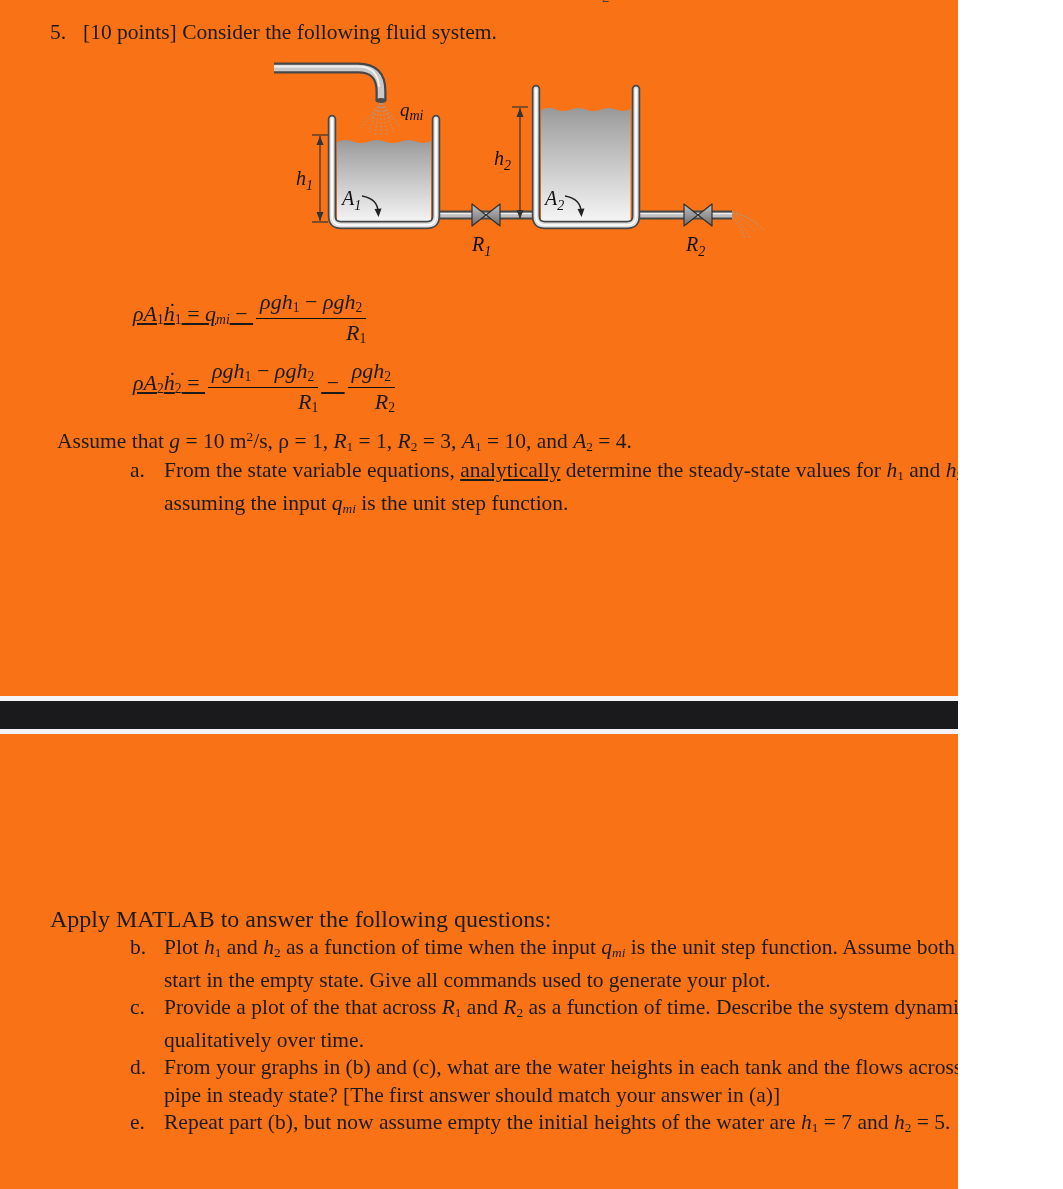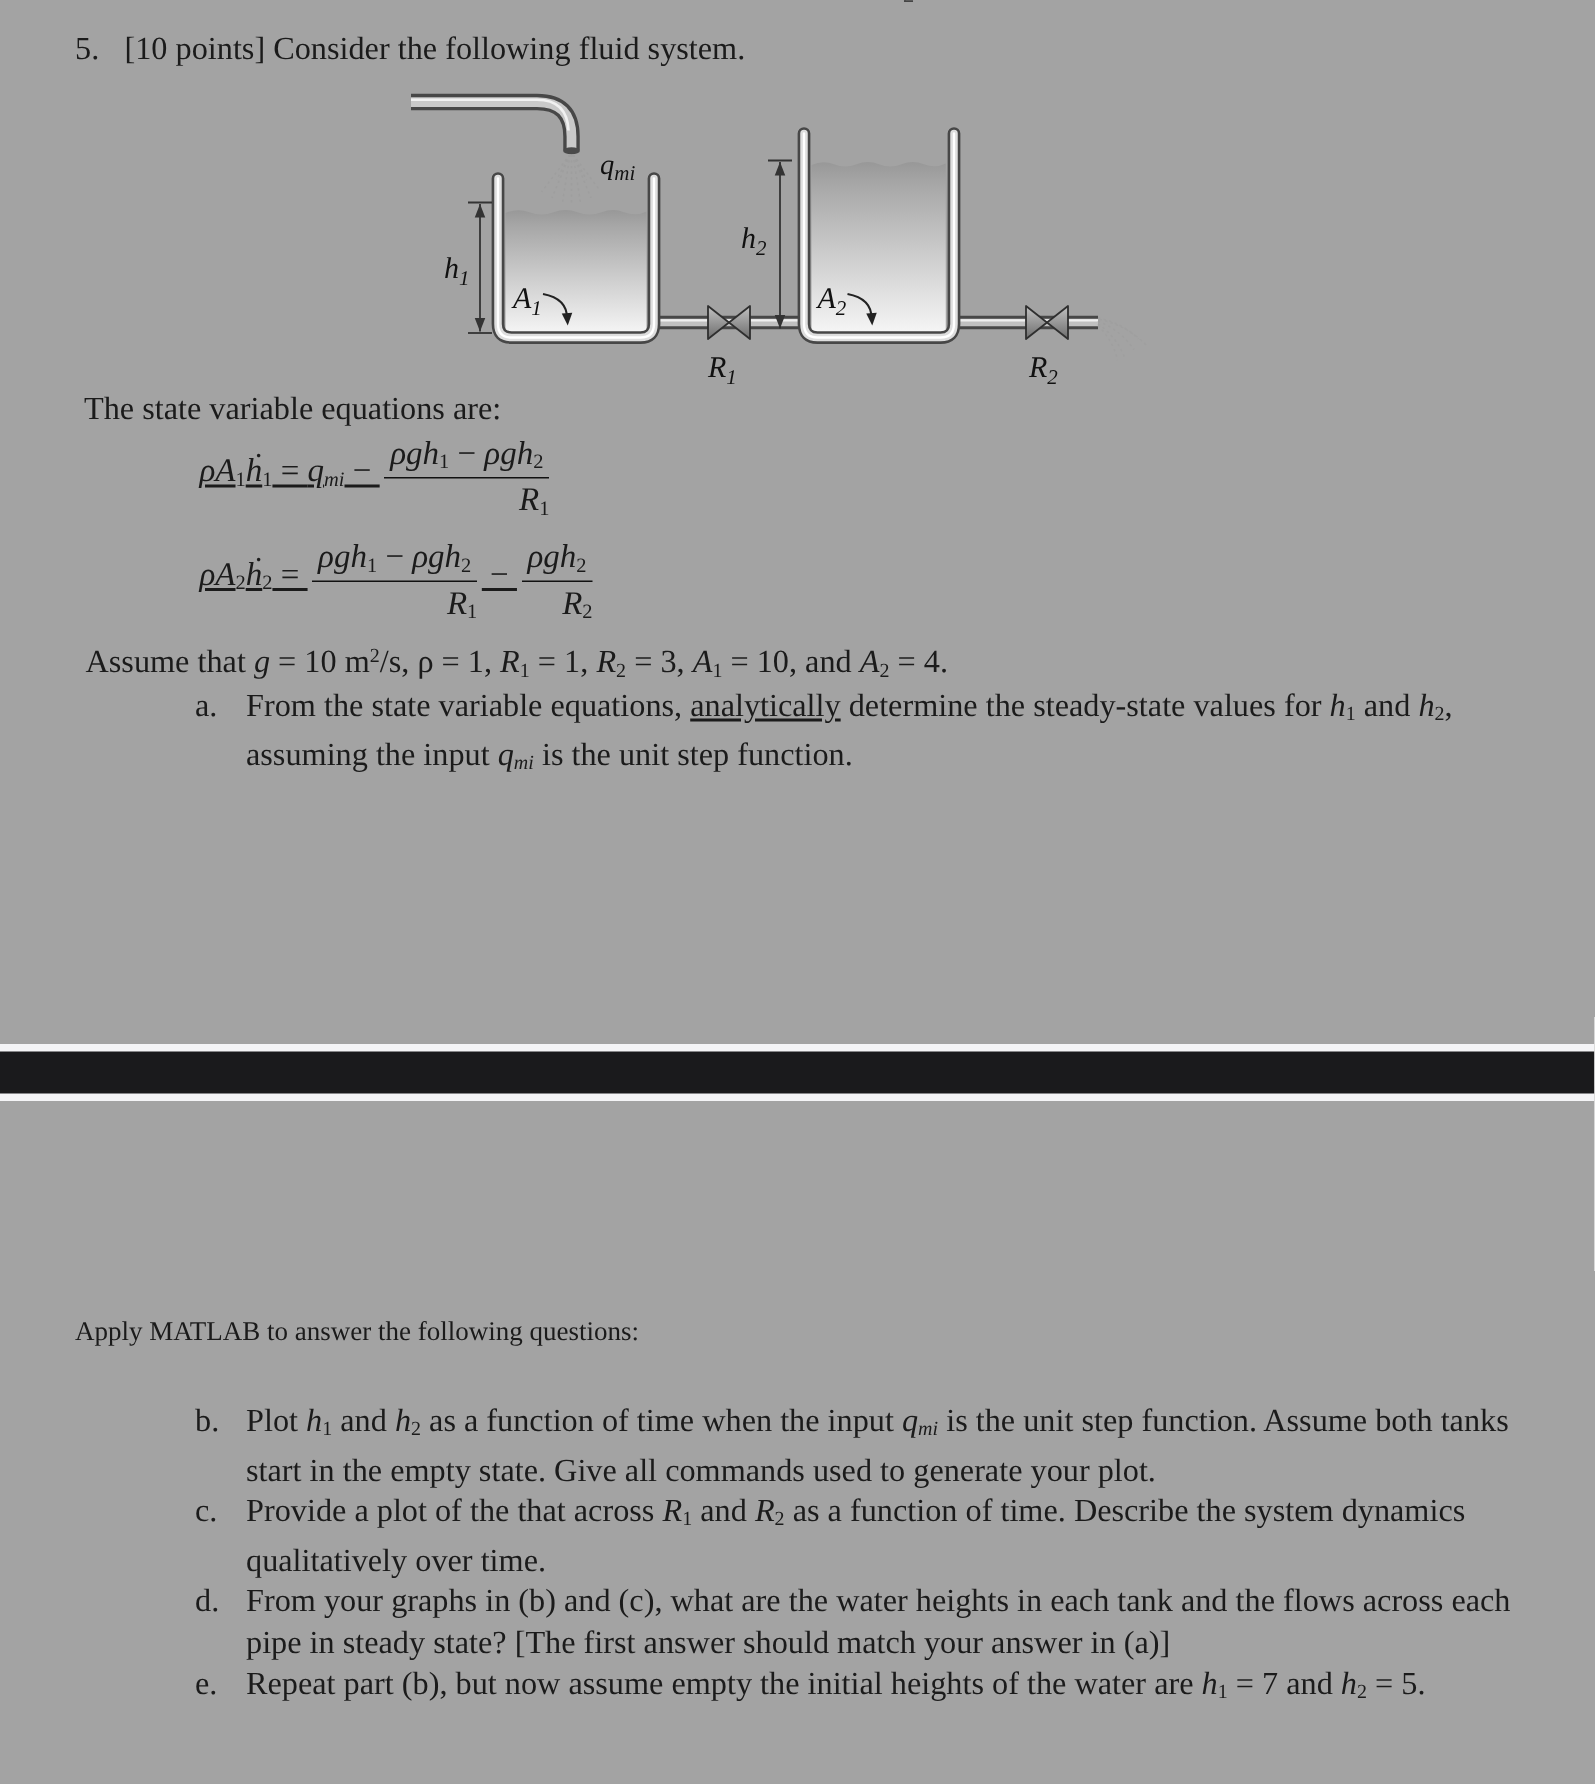--- a/index.html
+++ b/index.html
@@ -1,16 +1,16 @@
 <!DOCTYPE html>
 <html><head>
 <meta charset="utf-8">
 <style>
   html,body{margin:0;padding:0;background:#fff;}
-  .page{position:relative;width:1063px;height:1189px;background:#a3a3a3;overflow:hidden;
+  .page{position:relative;width:958px;height:1189px;background:#f97316;overflow:hidden;
         font-family:"Liberation Serif","DejaVu Serif",serif;color:#1b1b1b;}
 
   
   .partial-top{position:absolute;top:0;left:602px;width:30px;height:6px;overflow:hidden;}
   .partial-top span{position:relative;top:-12px;font-size:15px;color:#444;}
 
   .title{position:absolute;top:20px;left:50px;font-size:21.5px;white-space:nowrap;}
   .tnum{display:inline-block;width:33px;}
 
   .diagram{position:absolute;top:55px;left:260px;width:540px;height:205px;}
@@ -32,21 +32,21 @@
   .list{position:absolute;left:130px;width:884px;}
   .listA{top:457px;}
   .listB{top:934px;}
   .li{display:flex;font-size:21.5px;line-height:27.6px;}
   .lbl{flex:0 0 34px;}
   .pbody{flex:1;}
 
   .sepbar{position:absolute;top:701px;left:0;width:1063px;height:28px;background:#1a1a1c;
           box-shadow:0 -5px 0 #f4f4f6, 0 5px 0 #f4f4f6;}
 
-  .mhead{position:absolute;top:877px;left:50px;font-size:18px;}
+  .mhead{position:absolute;top:906px;left:50px;font-size:24px;}
 
   
   .it{font-style:italic;}
   .sb{font-size:0.62em;vertical-align:-0.22em;}
   .sp{font-size:0.62em;vertical-align:0.55em;}
   .ul{text-decoration:underline;text-align:center;}
 </style>
 </head>
 <body>
 
@@ -166,21 +166,20 @@
 
     <text class="dlabel qlabel" x="140" y="61"><tspan>q</tspan><tspan class="dsub" dy="4">mi</tspan></text>
     <text class="dlabel" x="36" y="130"><tspan>h</tspan><tspan class="dsub" dy="5">1</tspan></text>
     <text class="dlabel" x="234" y="110"><tspan>h</tspan><tspan class="dsub" dy="5">2</tspan></text>
     <text class="dlabel" x="82" y="150"><tspan>A</tspan><tspan class="dsub" dy="5">1</tspan></text>
     <text class="dlabel" x="285" y="150"><tspan>A</tspan><tspan class="dsub" dy="5">2</tspan></text>
     <text class="dlabel" x="212" y="196"><tspan>R</tspan><tspan class="dsub" dy="5">1</tspan></text>
     <text class="dlabel" x="426" y="196"><tspan>R</tspan><tspan class="dsub" dy="5">2</tspan></text>
   </svg>
 
-  <div class="eqhead">The state variable equations are:</div>
 
   <div class="equation eq1"><span class="it">ρA</span><span class="sb">1</span><span class="it">ḣ</span><span class="sb">1</span><span class="tk"> = </span><span class="it">q</span><span class="sb it">mi</span><span class="tk"> − </span><span class="frac"><span class="num"><span class="it">ρgh</span><span class="sb">1</span><span class="tk"> − </span><span class="it">ρgh</span><span class="sb">2</span></span><span class="den"><span class="it">R</span><span class="sb">1</span></span></span></div>
   <div class="equation eq2"><span class="it">ρA</span><span class="sb">2</span><span class="it">ḣ</span><span class="sb">2</span><span class="tk"> = </span><span class="frac"><span class="num"><span class="it">ρgh</span><span class="sb">1</span><span class="tk"> − </span><span class="it">ρgh</span><span class="sb">2</span></span><span class="den"><span class="it">R</span><span class="sb">1</span></span></span><span class="tk"> − </span><span class="frac"><span class="num"><span class="it">ρgh</span><span class="sb">2</span></span><span class="den"><span class="it">R</span><span class="sb">2</span></span></span></div>
 
   <div class="assume"><span class="tk">Assume that </span><span class="it">g</span><span class="tk"> = 10 m</span><span class="sp">2</span><span class="tk">/s, ρ = 1, </span><span class="it">R</span><span class="sb">1</span><span class="tk"> = 1, </span><span class="it">R</span><span class="sb">2</span><span class="tk"> = 3, </span><span class="it">A</span><span class="sb">1</span><span class="tk"> = 10, and </span><span class="it">A</span><span class="sb">2</span><span class="tk"> = 4.</span></div>
 
   <div class="list listA">
     <div class="li">
       <span class="lbl">a.</span>
       <span class="pbody"><span class="tk">From the state variable equations, </span><span class="ul">analytically</span><span class="tk"> determine the steady-state values for </span><span class="it">h</span><span class="sb">1</span><span class="tk"> and </span><span class="it">h</span><span class="sb">2</span><span class="tk">, assuming the input </span><span class="it">q</span><span class="sb it">mi</span><span class="tk"> is the unit step function.</span></span>

